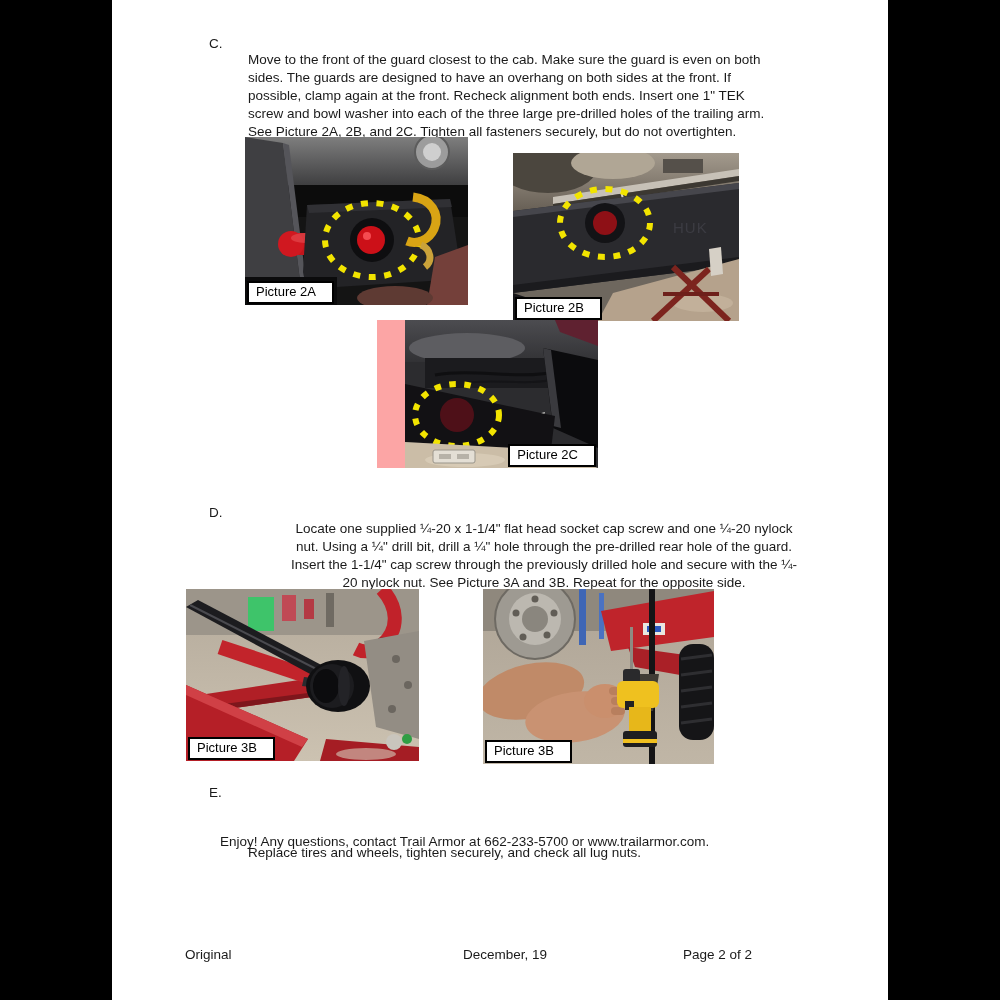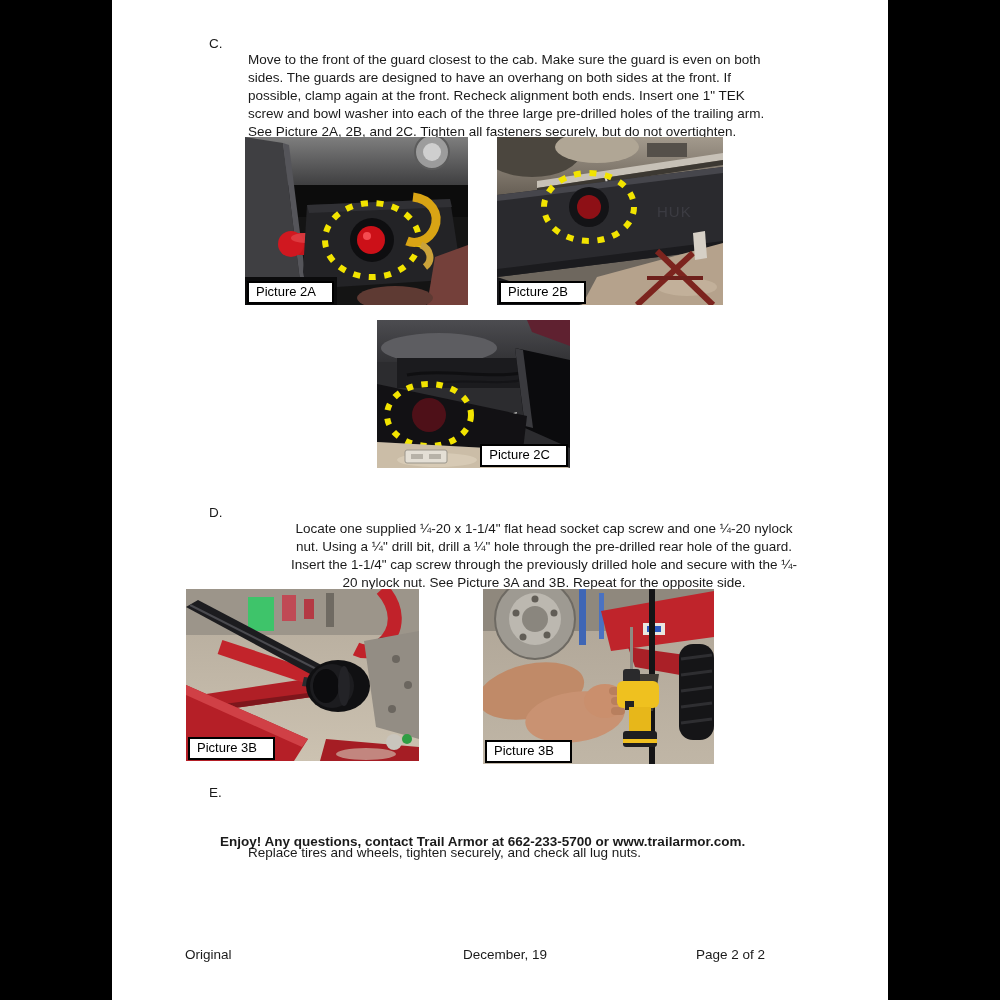--- a/index.html
+++ b/index.html
@@ -29,28 +29,28 @@
   .photo svg{display:block;width:100%;height:100%;}
   .pic-label{
     position:absolute;bottom:1px;left:2px;
     background:#fff;border:2px solid #000;
     font-size:13px;line-height:16px;padding:1px 16px 2px 7px;
     color:#000;white-space:nowrap;
   }
   .pic-label.right{left:auto;right:2px;}
   .contact{
     position:absolute;left:108px;top:833px;margin:0;
-    font-size:13.5px;line-height:18px;color:#1a1a1a;font-weight:bold;
+    font-size:13.5px;line-height:18px;color:#1a1a1a;
   }
   .footer-item{
     position:absolute;top:926px;font-size:13.5px;line-height:18px;color:#1a1a1a;margin-top:20px;
   }
   .footer-left{left:73px;}
   .footer-center{left:351px;}
-  .footer-right{left:584px;}
+  .footer-right{left:571px;}
 </style>
 </head>
 <body>
 
 <div class="paper">
 
   <section class="step">
     <span class="step-label" style="top:35px;">C.</span>
     <p class="step-text" style="top:35px;">Move to the front of the guard closest to the cab. Make sure the guard is even on both
 sides. The guards are designed to have an overhang on both sides at the front. If
@@ -86,21 +86,21 @@
       <ellipse cx="127" cy="103" rx="47" ry="37" fill="none" stroke="#f2e400" stroke-width="6" stroke-dasharray="7 8.6"></ellipse>
       <path d="M168,60 C185,62 196,76 189,92 C184,103 172,108 162,104" fill="none" stroke="#d9a414" stroke-width="9"></path>
       <path d="M176,108 C186,112 188,124 180,130" fill="none" stroke="#caa23a" stroke-width="7"></path>
       <polygon points="190,120 223,108 223,168 182,168" fill="#74403a"></polygon>
       <ellipse cx="150" cy="161" rx="38" ry="12" fill="#5e3a33"></ellipse>
       <rect x="0" y="140" width="92" height="28" fill="#0b0b0c"></rect>
     </svg>
     <figcaption class="pic-label">Picture 2A</figcaption>
   </figure>
 
-  <figure class="photo" style="left:385px;top:137px;width:226px;height:168px;margin:0;">
+  <figure class="photo" style="left:385px;top:137px;width:226px;height:168px;margin:16px;">
     <svg viewBox="0 0 226 168" preserveAspectRatio="none">
       <defs>
         <linearGradient id="g2b" x1="0" y1="0" x2="0" y2="1">
           <stop offset="0" stop-color="#a39a8d"></stop>
             <stop offset="1" stop-color="#675f55"></stop>
         </linearGradient>
       </defs>
       <rect x="0" y="0" width="226" height="168" fill="#6e675e"></rect>
       <rect x="0" y="0" width="226" height="58" fill="url(#g2b)"></rect>
       <ellipse cx="35" cy="16" rx="48" ry="24" fill="#4b463e"></ellipse>
@@ -120,21 +120,21 @@
       <ellipse cx="190" cy="150" rx="30" ry="9" fill="#c7b6a0" opacity="0.7"></ellipse>
       <line x1="140" y1="168" x2="196" y2="116" stroke="#7c241e" stroke-width="6"></line>
       <line x1="160" y1="114" x2="216" y2="168" stroke="#7c241e" stroke-width="6"></line>
       <line x1="150" y1="141" x2="206" y2="141" stroke="#6e201b" stroke-width="4"></line>
       <polygon points="196,96 208,94 210,121 198,123" fill="#d6d0c6"></polygon>
       <polygon points="0,140 85,168 0,168" fill="#17171a"></polygon>
     </svg>
     <figcaption class="pic-label">Picture 2B</figcaption>
   </figure>
 
-  <figure class="photo" style="left:265px;top:320px;width:193px;height:148px;margin:0;">
+  <figure class="photo" style="left:265px;top:320px;width:193px;height:148px;margin:0;padding-left:28px;">
     <svg viewBox="0 0 193 148" preserveAspectRatio="none">
       <defs>
         <linearGradient id="g2c" x1="0" y1="0" x2="0" y2="1">
           <stop offset="0" stop-color="#4c4c50"></stop>
             <stop offset="1" stop-color="#323235"></stop>
         </linearGradient>
       </defs>
       <rect x="0" y="0" width="193" height="148" fill="#2c2c2f"></rect>
       <rect x="0" y="0" width="193" height="42" fill="url(#g2c)"></rect>
       <ellipse cx="62" cy="28" rx="58" ry="15" fill="#5d5d61"></ellipse>

